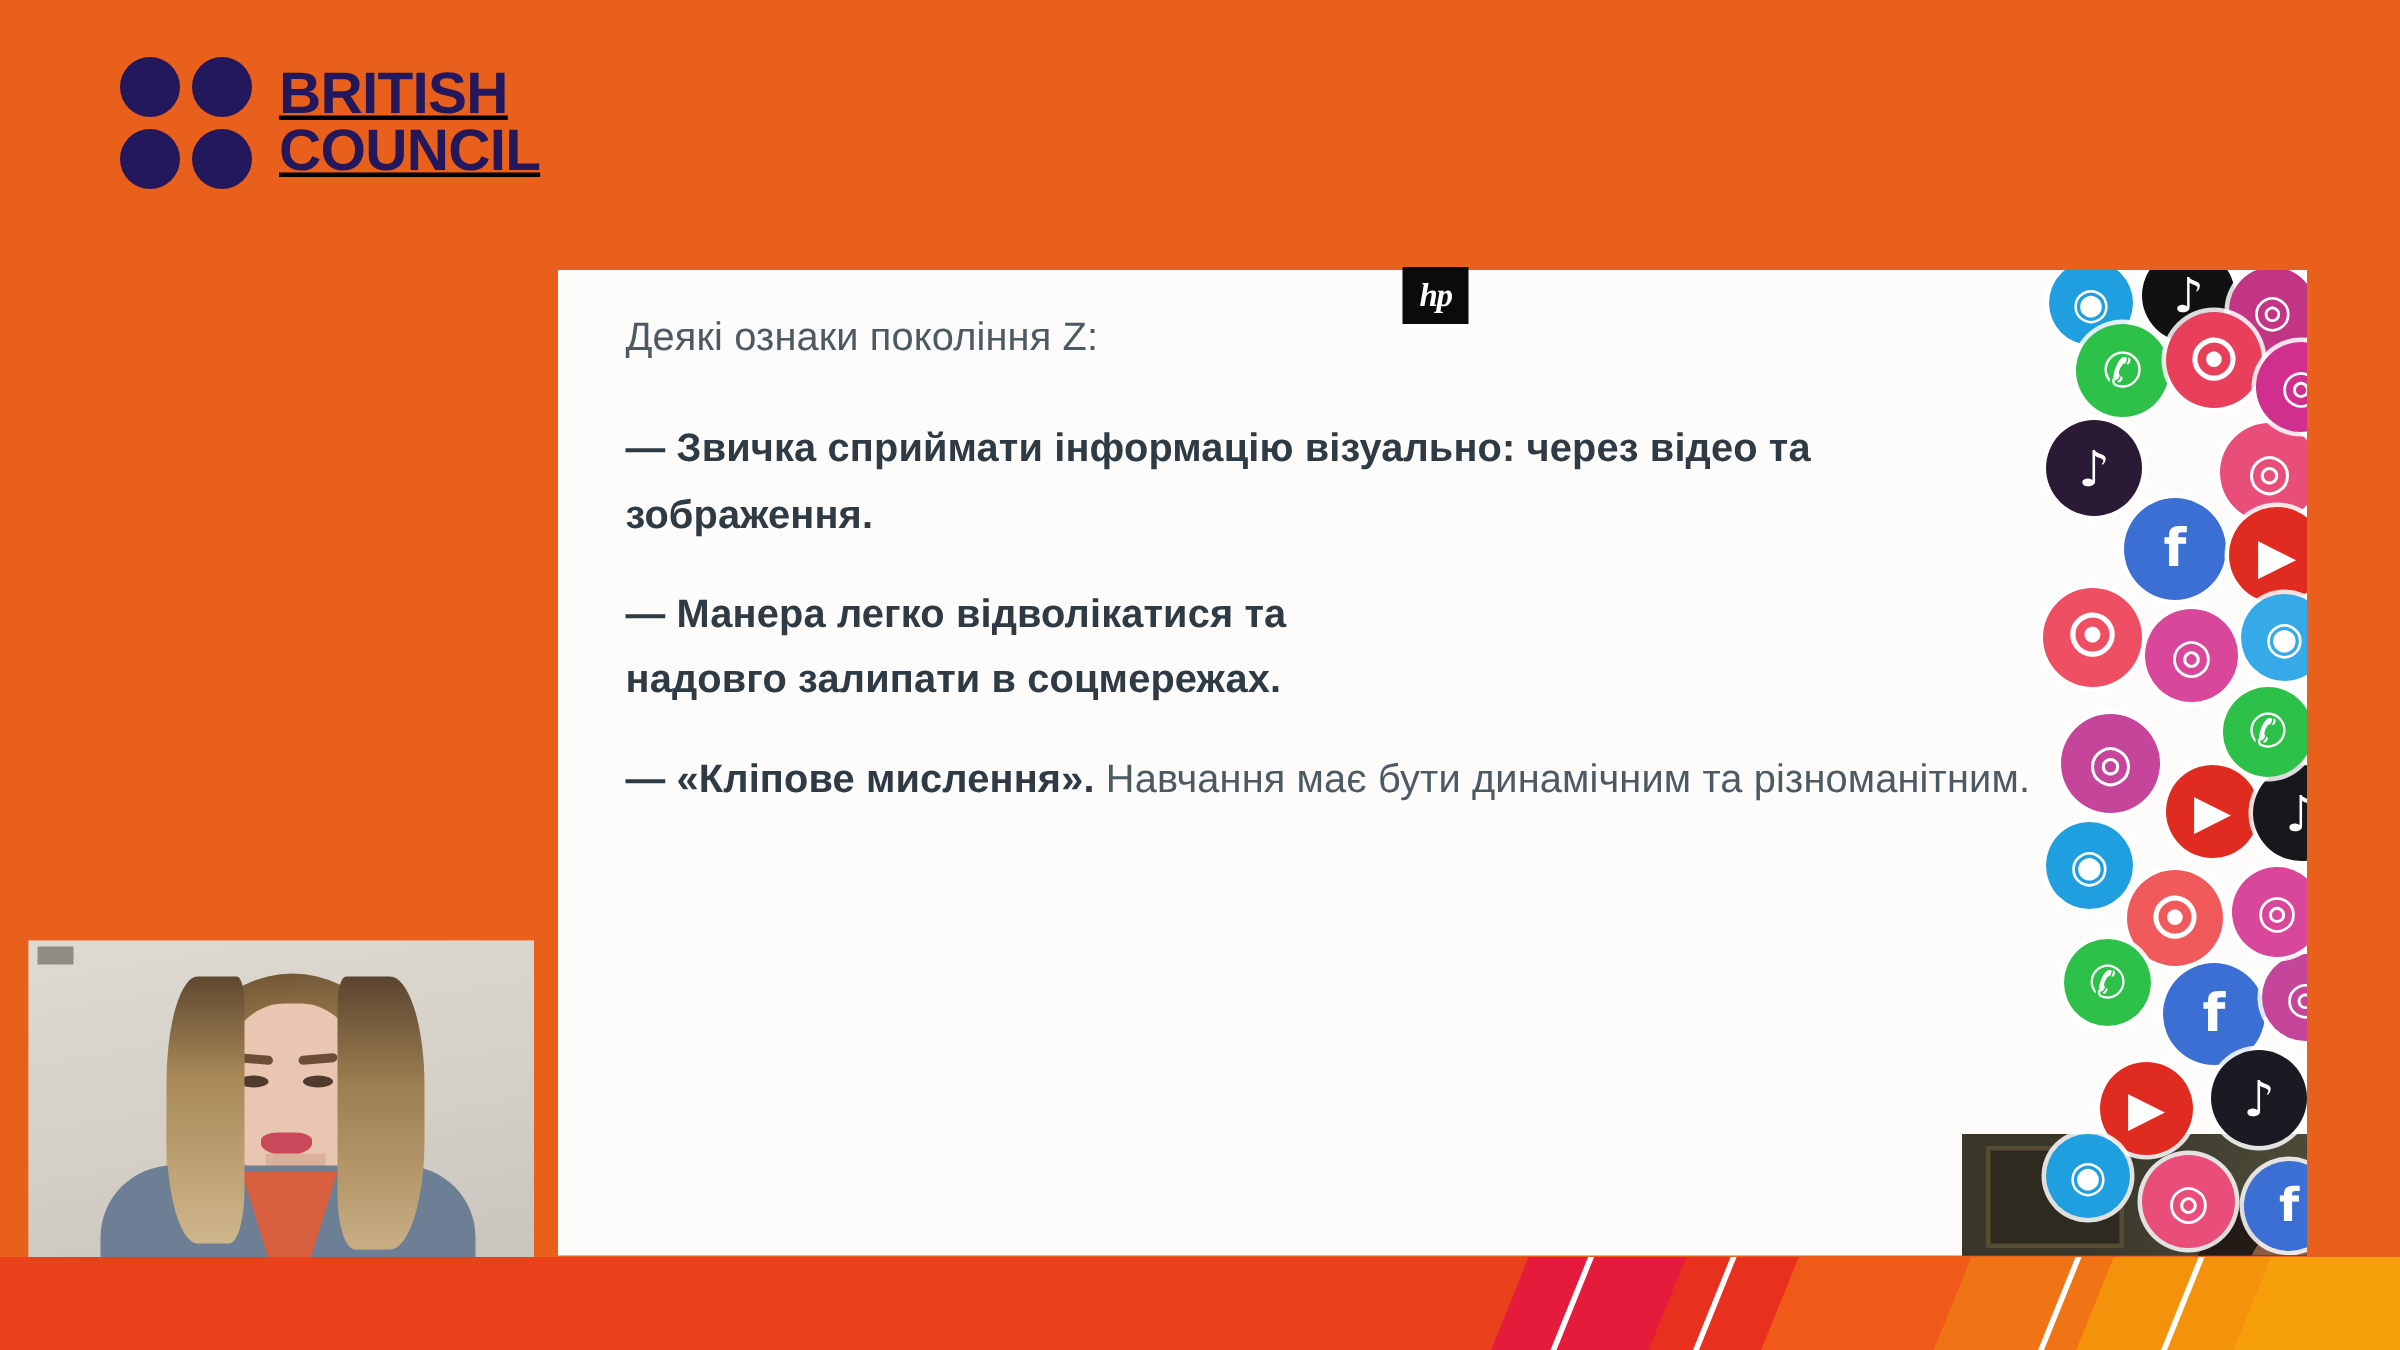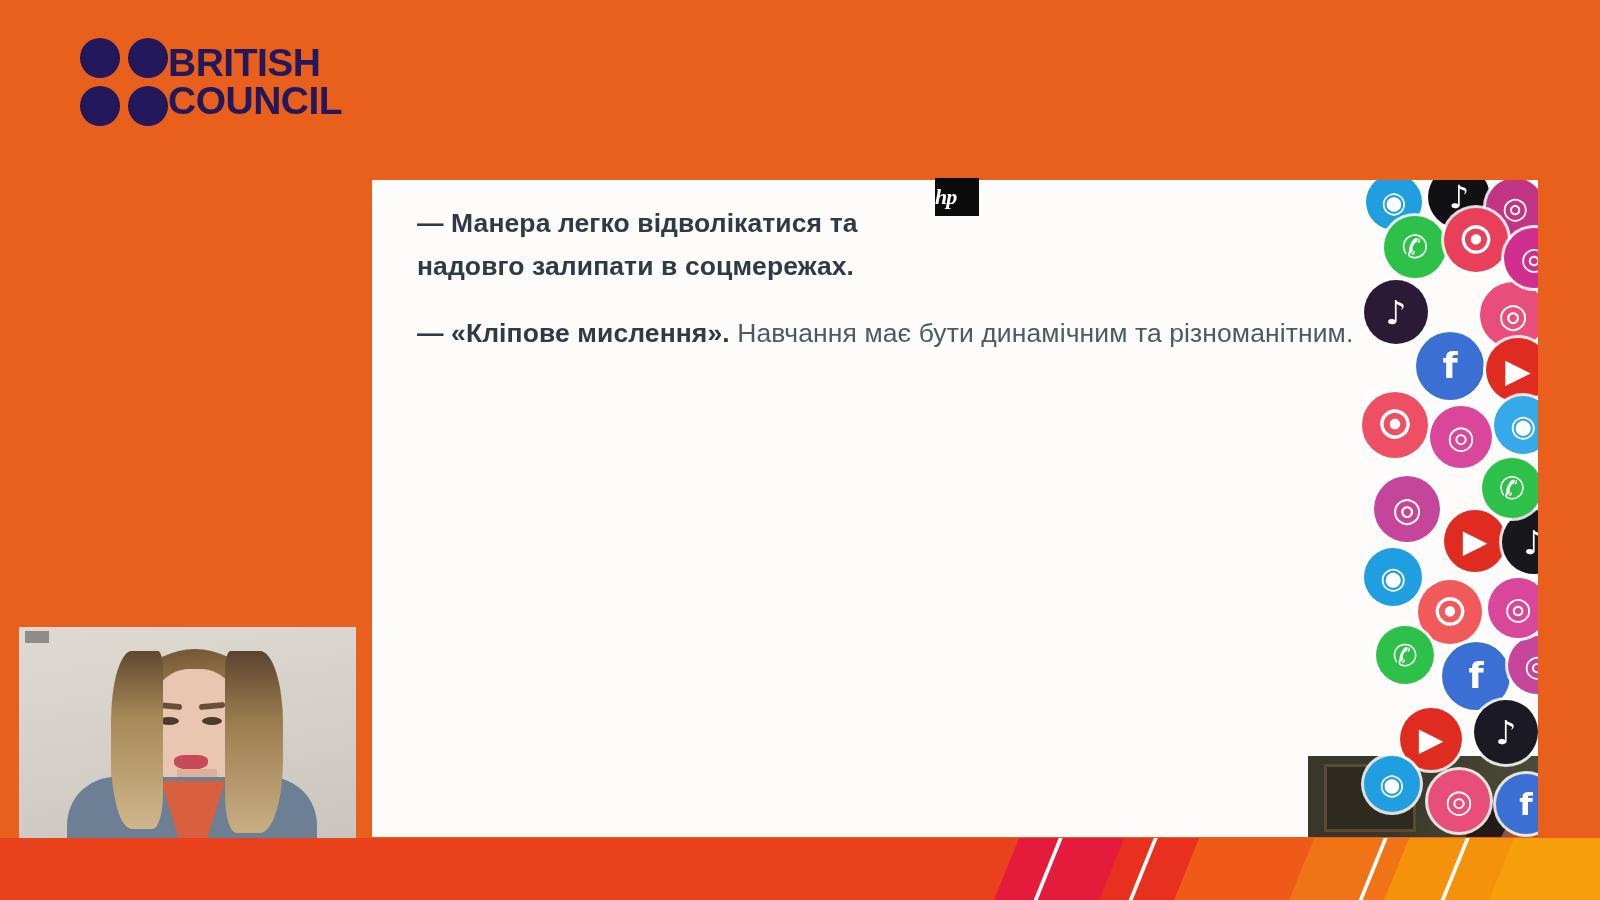--- a/index.html
+++ b/index.html
@@ -42,22 +42,23 @@
     position: absolute;
     top: -12px; height: 92px; width: 4px;
     background: #ffffff;
     transform: skewX(-22deg);
   }
 
   
   .bc-logo {
     position: absolute;
     left: 80px; top: 38px;
-    display: flex; align-items: center; 
+    display: flex; align-items: center; gap: 18px;
     z-index: 5;
+    text-decoration: underline;
   }
   .bc-dots {
     display: grid;
     grid-template-columns: 40px 40px;
     grid-template-rows: 40px 40px;
     gap: 8px;
   }
   .bc-dot { width: 40px; height: 40px; border-radius: 50%; background: #23185b; }
   .bc-text {
     color: #23185b;
@@ -98,21 +99,21 @@
   .para.all-bold { color: #2e3b44; font-weight: bold; }
   .para.last { width: 520px; line-height: 1.62; }
 
   
   .hp-logo {
     position: absolute;
     left: 935px; top: 178px;
     width: 44px; height: 38px;
     background: #0b0b0b;
     z-index: 4;
-    display: flex; align-items: center; 
+    display: flex; align-items: center; justify-content: center;
   }
   .hp-logo .hp-glyph {
     color: #ffffff;
     font-family: "Liberation Serif", serif;
     font-style: italic;
     font-weight: bold;
     font-size: 22px;
     line-height: 1;
     letter-spacing: -1px;
   }
@@ -260,22 +261,28 @@
     </div>
     <div class="bc-text">
       <div>BRITISH</div>
       <div>COUNCIL</div>
     </div>
   </div>
 
   <div class="slide">
 
     <div class="slide-body">
-
-
+      <p class="para intro">
+        <span>Деякі ознаки покоління Z:</span>
+      </p>
+
+
+      <p class="para all-bold">
+        <span>— Звичка сприймати інформацію візуально: через відео та зображення.</span>
+      </p>
 
       <p class="para all-bold last">
         <span>— Манера легко відволікатися та надовго залипати в соцмережах.</span>
       </p>
 
       <p class="para">
         <b>— «Кліпове мислення».</b><span> Навчання має бути динамічним та різноманітним.</span>
       </p>
     </div>
 

